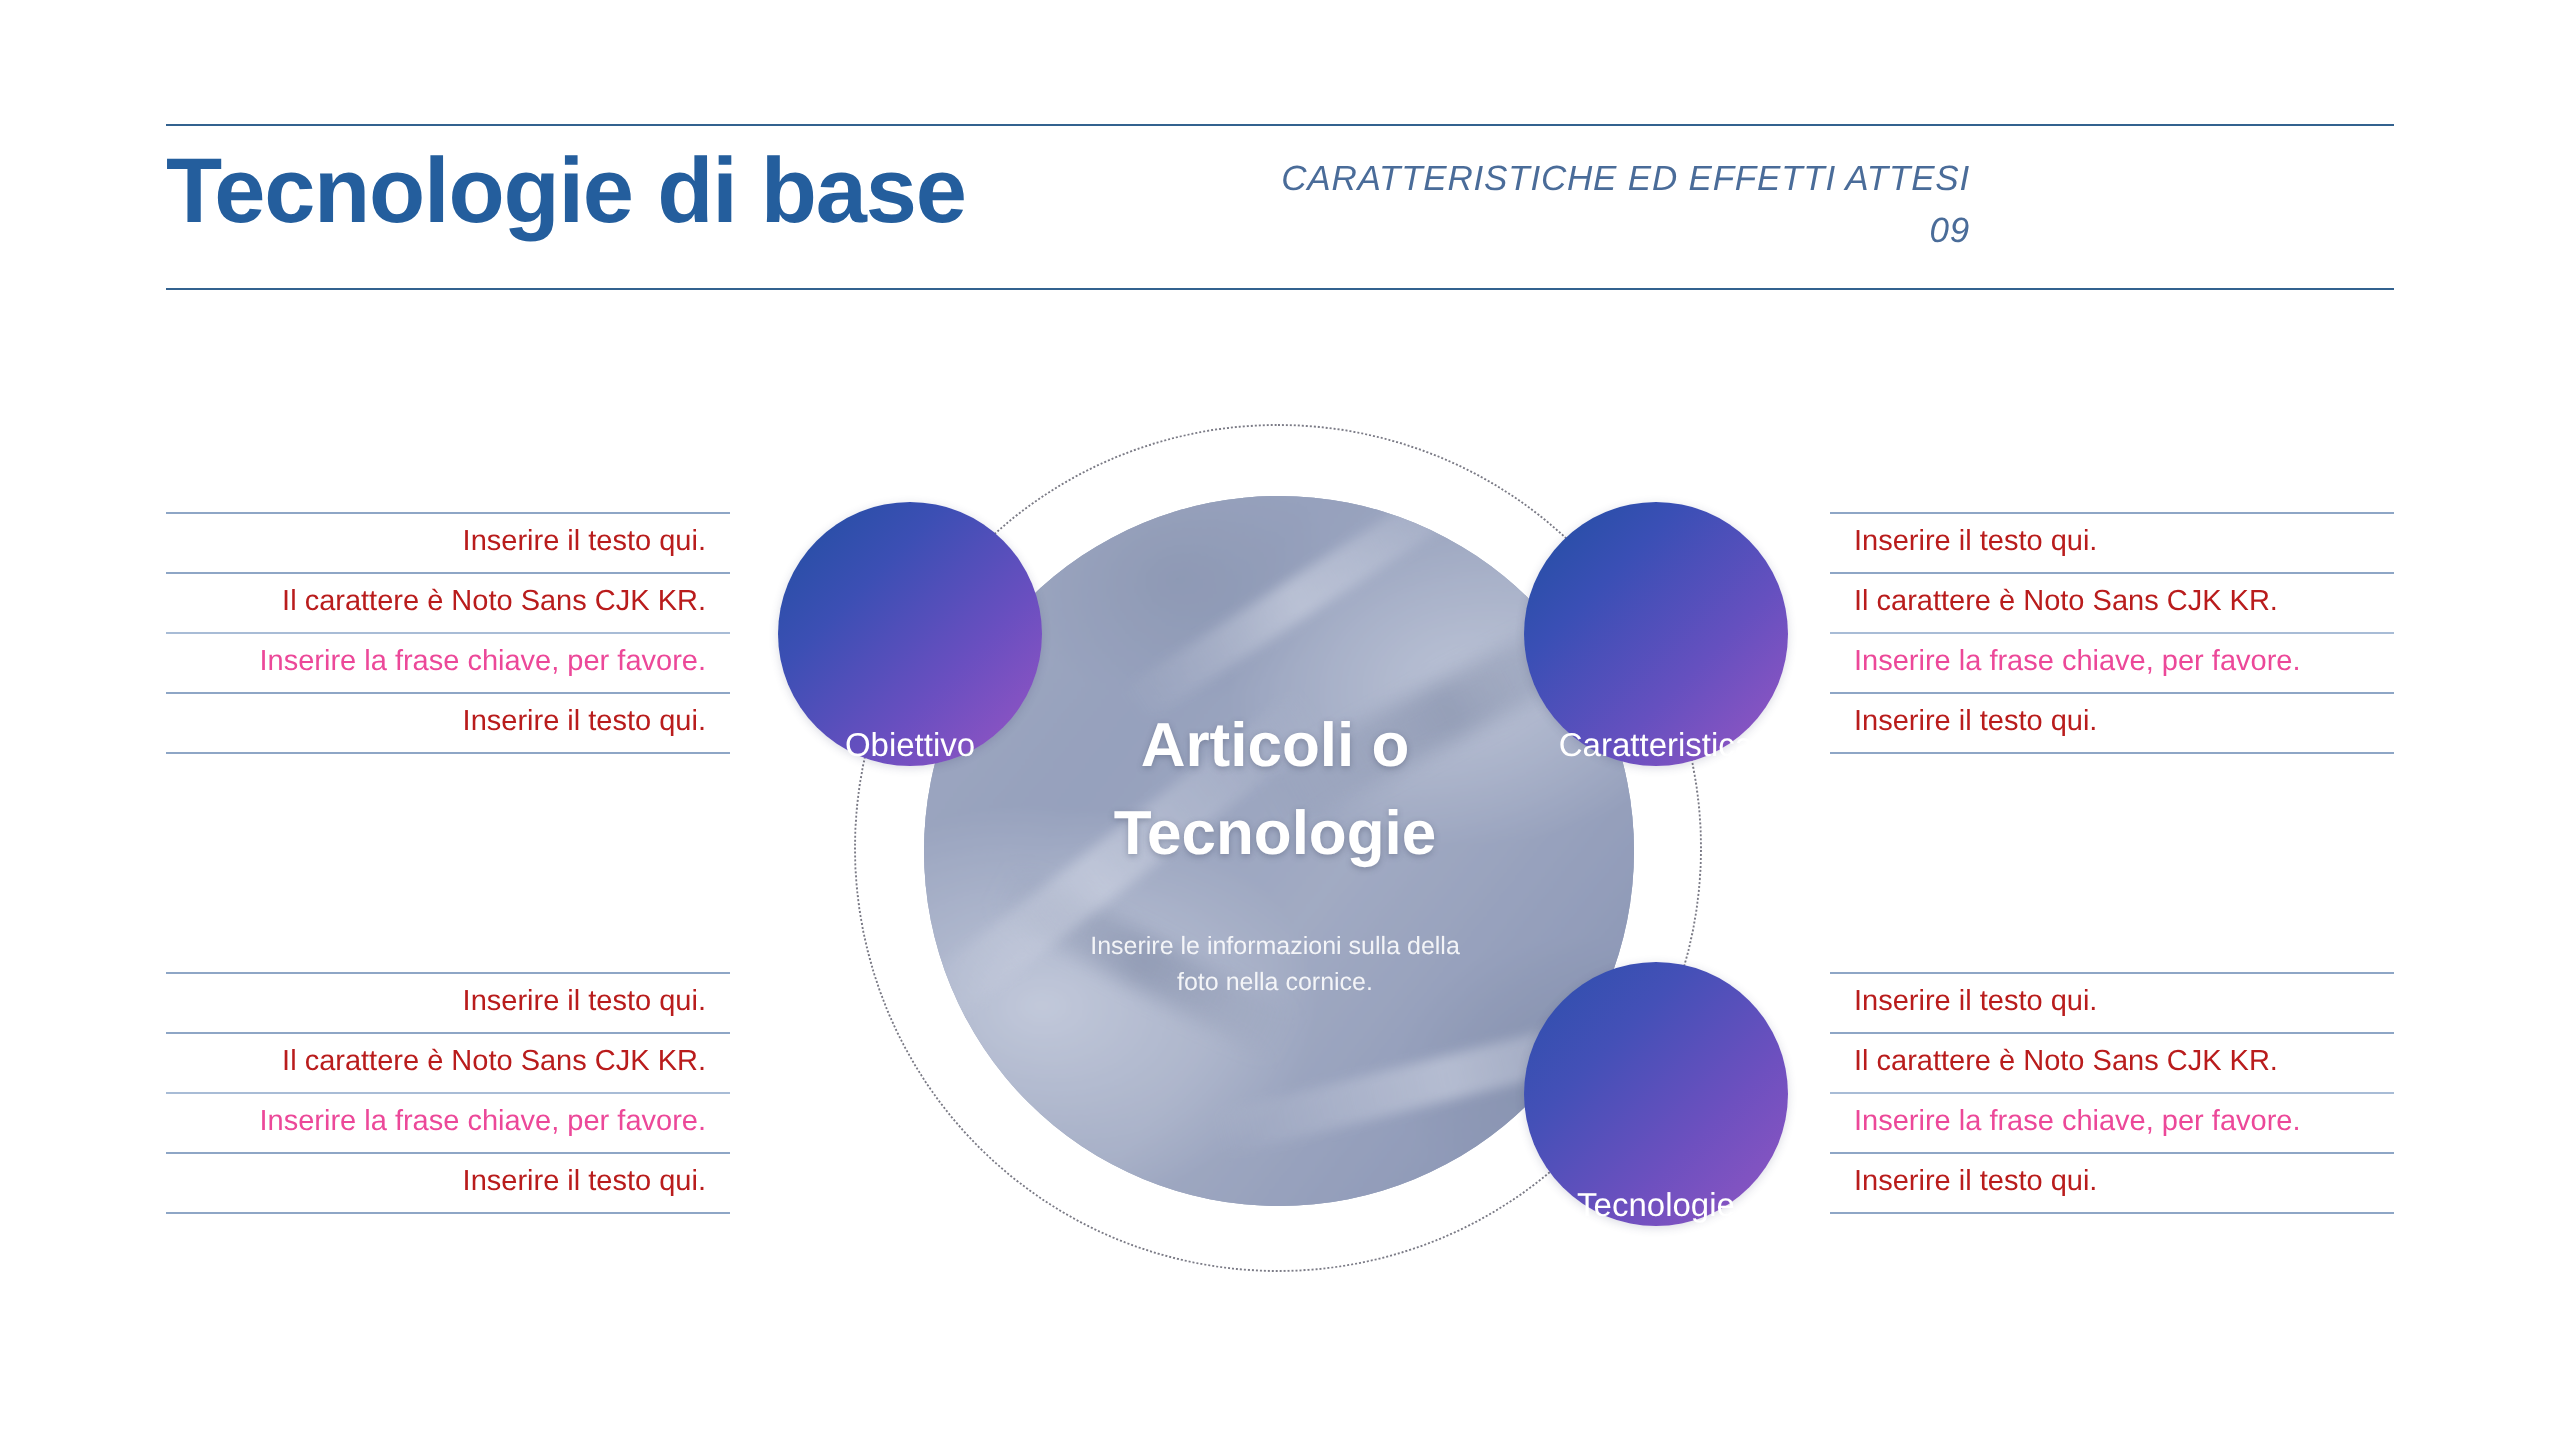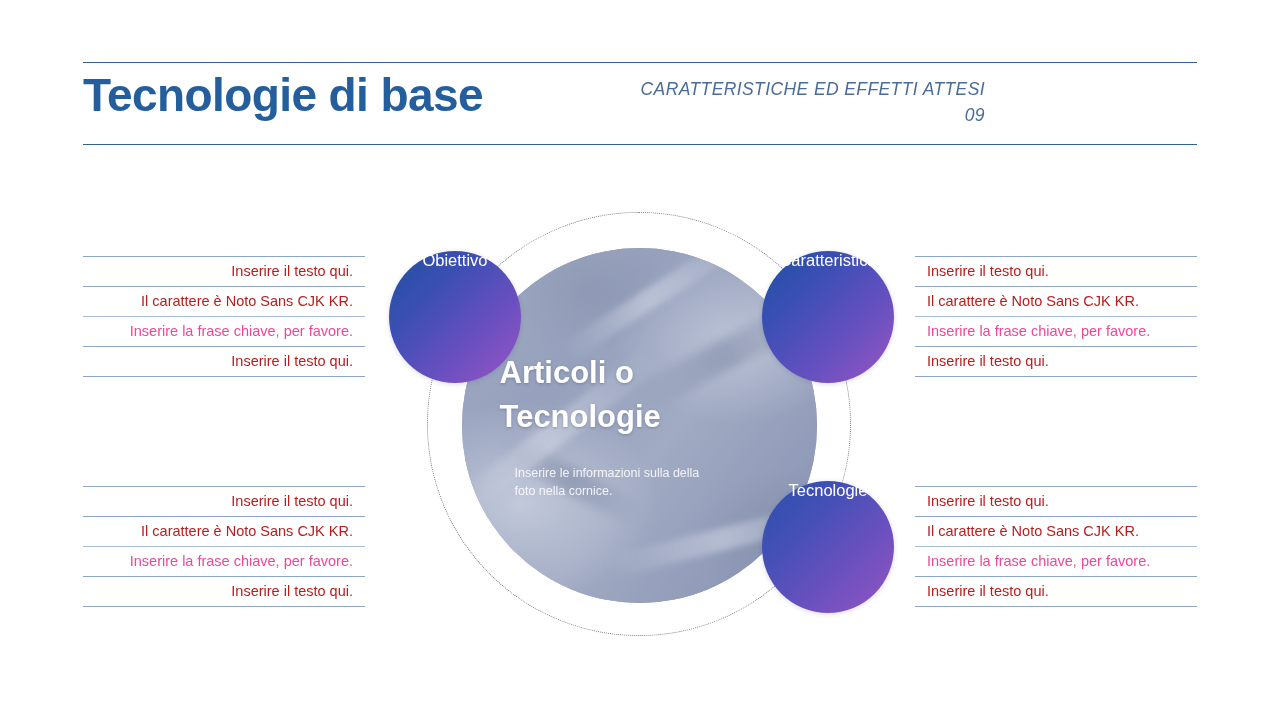--- a/index.html
+++ b/index.html
@@ -113,29 +113,29 @@
   .center-photo .dark.d1 { left: 46%; top: 26%; width: 56%; height: 30px; transform: rotate(-28deg); }
   .center-photo .dark.d2 { left: 8%; top: 62%; width: 46%; height: 26px; transform: rotate(28deg); }
   .center-photo .tint {
     position: absolute;
     inset: 0;
     background: rgba(150,160,190,0.30);
   }
 
   .center-text {
     position: absolute;
-    left: 437px;
+    left: 460px;
     top: 248px;
     width: 355px;
     height: 355px;
     display: flex;
     flex-direction: column;
     align-items: center;
     justify-content: center;
-    text-align: left;
+    text-align: center;
     color: #ffffff;
   }
   .center-title {
     font-size: 31px;
     font-weight: bold;
     line-height: 44px;
     width: 230px;
     text-shadow: 0 1px 3px rgba(60,70,95,0.35);
   }
   .center-sub {
@@ -146,21 +146,21 @@
     color: rgba(255,255,255,0.88);
   }
 
   .node {
     position: absolute;
     width: 132px;
     height: 132px;
     border-radius: 50%;
     background: linear-gradient(135deg, #1f4fa0 0%, #3c4fb4 32%, #6a4fc0 66%, #9a55c4 100%);
     display: flex;
-    align-items: flex-start;
+    align-items: flex-end;
     justify-content: center;
     color: #ffffff;
     font-size: 16.5px;
     box-shadow: 0 1px 5px rgba(50,55,100,0.18);
   }
   .node span { white-space: nowrap; }
   .node.n-tl { left: 389px; top: 251px; }
   .node.n-tr { left: 762px; top: 251px;
     background: linear-gradient(135deg, #1f4fa0 0%, #3a4fb5 30%, #6550bf 64%, #9a56c4 100%); }
   .node.n-bl { left: 389px; top: 481px;

